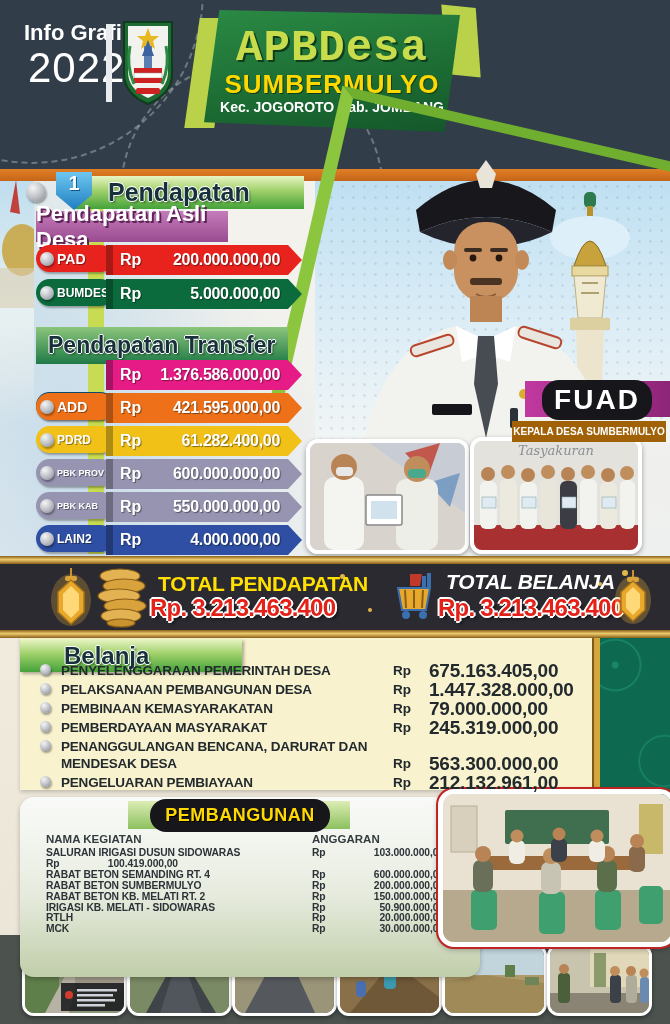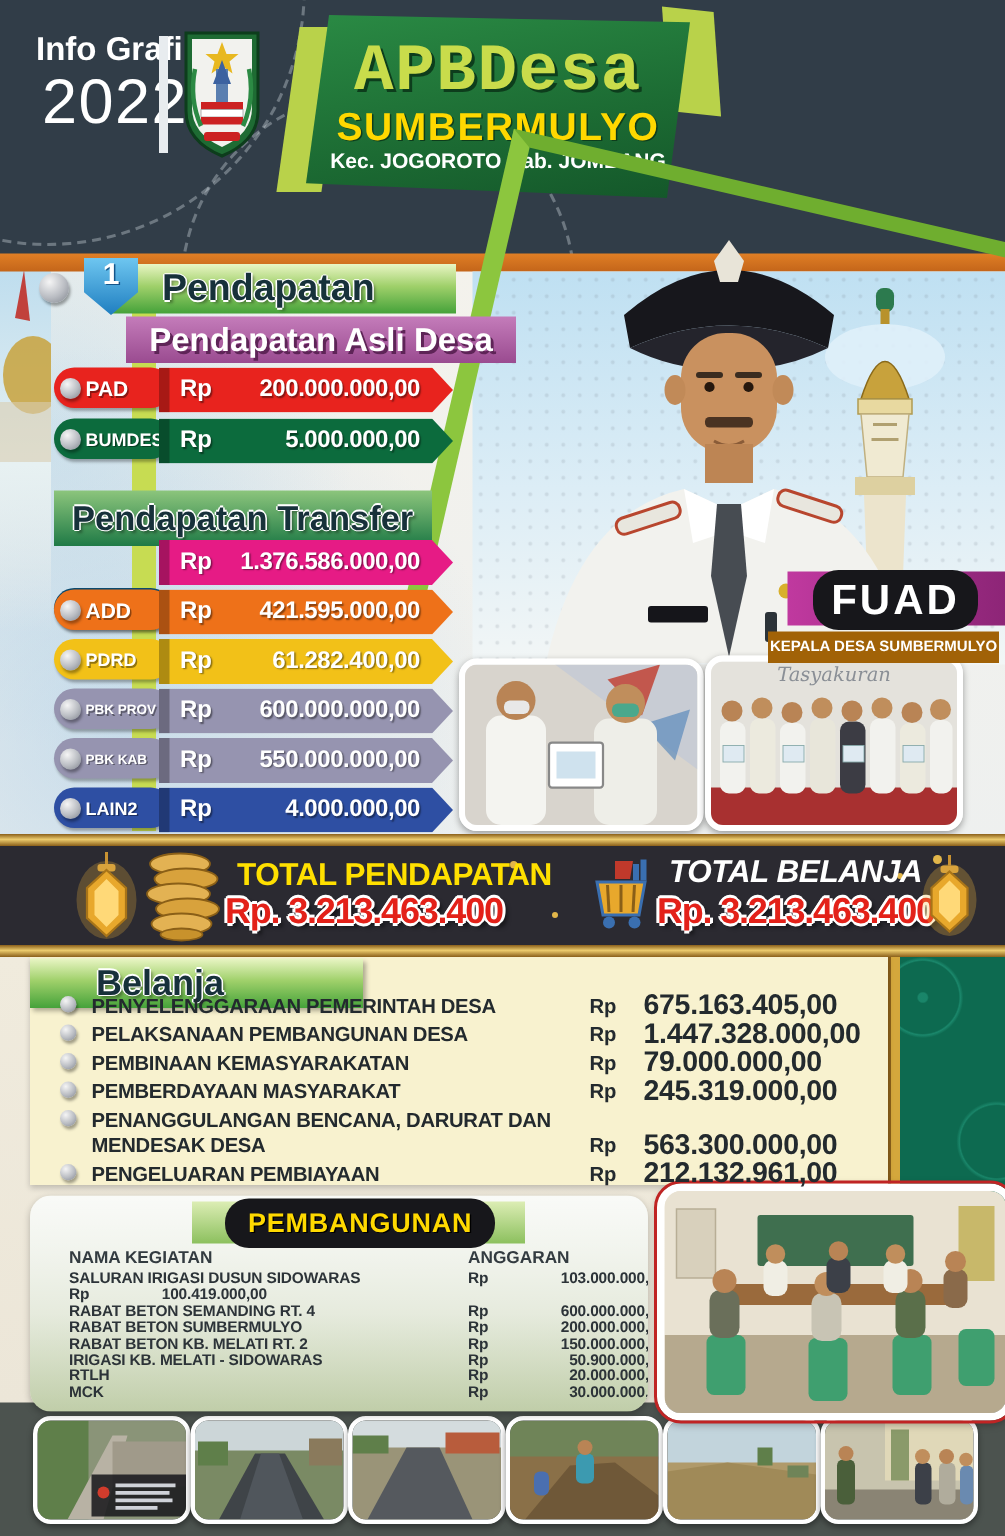--- a/index.html
+++ b/index.html
@@ -58,23 +58,23 @@
   #sec1-sphere{left:26px;top:182px;z-index:4;}
   #sec1-badge{left:56px;top:172px;width:36px;height:38px;z-index:5;
     background:linear-gradient(#6ec6f0,#1f7ec0);clip-path:polygon(0 0,100% 0,100% 60%,50% 100%,0 60%);
     display:flex;align-items:flex-start;justify-content:center;color:#fff;font-weight:bold;font-size:20px;
     border:0;text-shadow:1px 1px 0 #14558a;}
   .grad-banner{background:linear-gradient(#e9f5c4 0%,#9fd06a 45%,#45a23a 100%);
     display:flex;align-items:center;}
   .dark-outline{color:#17313a;font-weight:bold;
     text-shadow:-1px 0 #fff,1px 0 #fff,0 -1px #fff,0 1px #fff,2px 2px 2px rgba(0,0,0,.35);}
   #sec1-banner{left:74px;top:176px;width:196px;height:33px;z-index:4;padding-left:34px;font-size:25px;}
-  #asli-banner{left:36px;top:211px;width:260px;height:31px;z-index:4;
+  #asli-banner{left:36px;top:211px;width:192px;height:31px;z-index:4;
     background:linear-gradient(#c47cba,#9a4b90);display:flex;align-items:center;justify-content:center;
-    color:#fff;font-weight:bold;font-size:22px;text-shadow:2px 2px 0 #5e2457;margin-left:48px;}
+    color:#fff;font-weight:bold;font-size:22px;text-shadow:2px 2px 0 #5e2457;}
   #transfer-banner{left:36px;top:327px;width:240px;height:37px;z-index:4;
     background:linear-gradient(#8cc57c,#1f7a46);padding-left:12px;font-size:23px;display:flex;align-items:center;}
   .row{position:absolute;left:0;width:670px;height:30px;z-index:4;}
   .pill{position:absolute;left:36px;width:78px;height:27px;border-radius:14px;
     display:flex;align-items:center;gap:3px;padding-left:4px;box-sizing:border-box;
     box-shadow:1px 2px 2px rgba(0,0,0,.3);}
   .pill .sphere{width:14px;height:14px;flex:none;}
   .pill-t{color:#fff;font-weight:bold;font-size:14px;text-shadow:1px 1px 0 rgba(0,0,0,.4);}
   .pill-sm .pill-t{font-size:9px;}
   .pill-md .pill-t{font-size:12px;}
@@ -119,23 +119,23 @@
   #belanja-banner{left:20px;top:639px;width:178px;height:33px;z-index:4;font-size:24px;padding-left:44px;
     box-shadow:2px 2px 3px rgba(0,0,0,.3);}
   #belanja-list{left:40px;top:662px;width:540px;z-index:4;display:flex;flex-direction:column;gap:2px;}
   .b-row{display:flex;align-items:flex-end;line-height:17px;}
   .b-row .sphere{width:11px;height:11px;margin:2px 10px 3px 0;flex:none;align-self:flex-start;}
   .b-name{width:332px;font-size:13.5px;font-weight:bold;color:#232a2e;letter-spacing:-.2px;}
   .b-rp{width:36px;font-size:13.5px;font-weight:bold;color:#232a2e;}
   .b-val{width:130px;text-align:left;font-size:19px;font-weight:bold;color:#232a2e;letter-spacing:-.2px;}
 
   
-  #pemb-panel{left:20px;top:797px;width:412px;height:144px;border-radius:14px;z-index:3;overflow:hidden;
+  #pemb-panel{left:20px;top:797px;width:412px;height:180px;border-radius:14px;z-index:3;overflow:hidden;
     background:linear-gradient(rgba(255,255,255,.88) 0%,rgba(255,255,255,.66) 55%,rgba(214,224,200,.6) 100%),linear-gradient(#cfd8c2,#9fb27a);
-    box-shadow:0 2px 5px rgba(0,0,0,.25);}
+    box-shadow:0 2px 5px rgba(0,0,0,.25);padding-left:48px;}
   #pemb-green{left:128px;top:801px;width:222px;height:28px;z-index:4;background:linear-gradient(#dcedb4,#8cc05e);}
   #pemb-title{left:150px;top:799px;width:180px;height:33px;z-index:5;background:#17171b;border-radius:16px;
     display:flex;align-items:center;justify-content:center;color:#ffd900;font-size:18px;font-weight:bold;letter-spacing:.5px;
     text-shadow:1px 1px 0 #000;}
   #pemb-table{position:absolute;left:26px;top:36px;width:402px;}
   .p-hdr{display:flex;font-size:11.5px;font-weight:bold;color:#333b40;margin-bottom:3px;}
   .p-hdr .ph-name{width:266px;}
   .p-row{display:flex;font-size:10.3px;font-weight:bold;color:#2c3338;line-height:10.9px;letter-spacing:-.1px;}
   .p-name{width:266px;}
   .p-rp{width:30px;}

